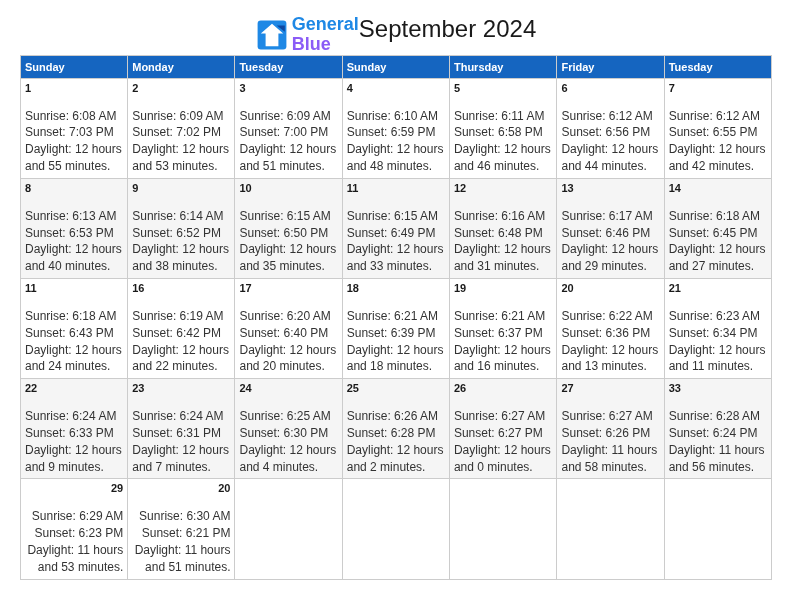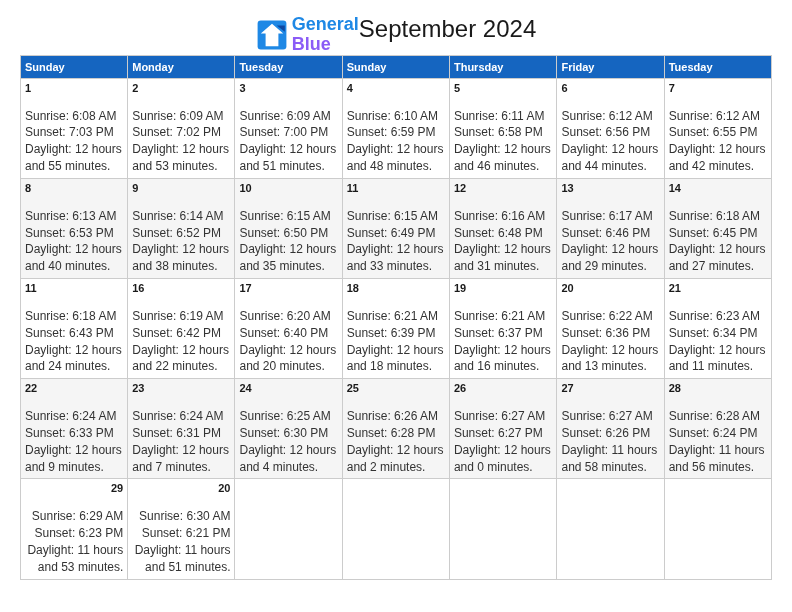--- a/index.html
+++ b/index.html
@@ -241,21 +241,21 @@
           </td>
           <td>
             <span class="day-num">26</span>
             <div class="day-info">Sunrise: 6:27 AM<br>Sunset: 6:27 PM<br>Daylight: 12 hours and 0 minutes.</div>
           </td>
           <td>
             <span class="day-num">27</span>
             <div class="day-info">Sunrise: 6:27 AM<br>Sunset: 6:26 PM<br>Daylight: 11 hours and 58 minutes.</div>
           </td>
           <td>
-            <span class="day-num">28</span>
+            <span class="day-num">33</span>
             <div class="day-info">Sunrise: 6:28 AM<br>Sunset: 6:24 PM<br>Daylight: 11 hours and 56 minutes.</div>
           </td>
         </tr>
         <tr>
           <td>
             <span class="day-num">29</span>
             <div class="day-info">Sunrise: 6:29 AM<br>Sunset: 6:23 PM<br>Daylight: 11 hours and 53 minutes.</div>
           </td>
           <td>
             <span class="day-num">20</span>

